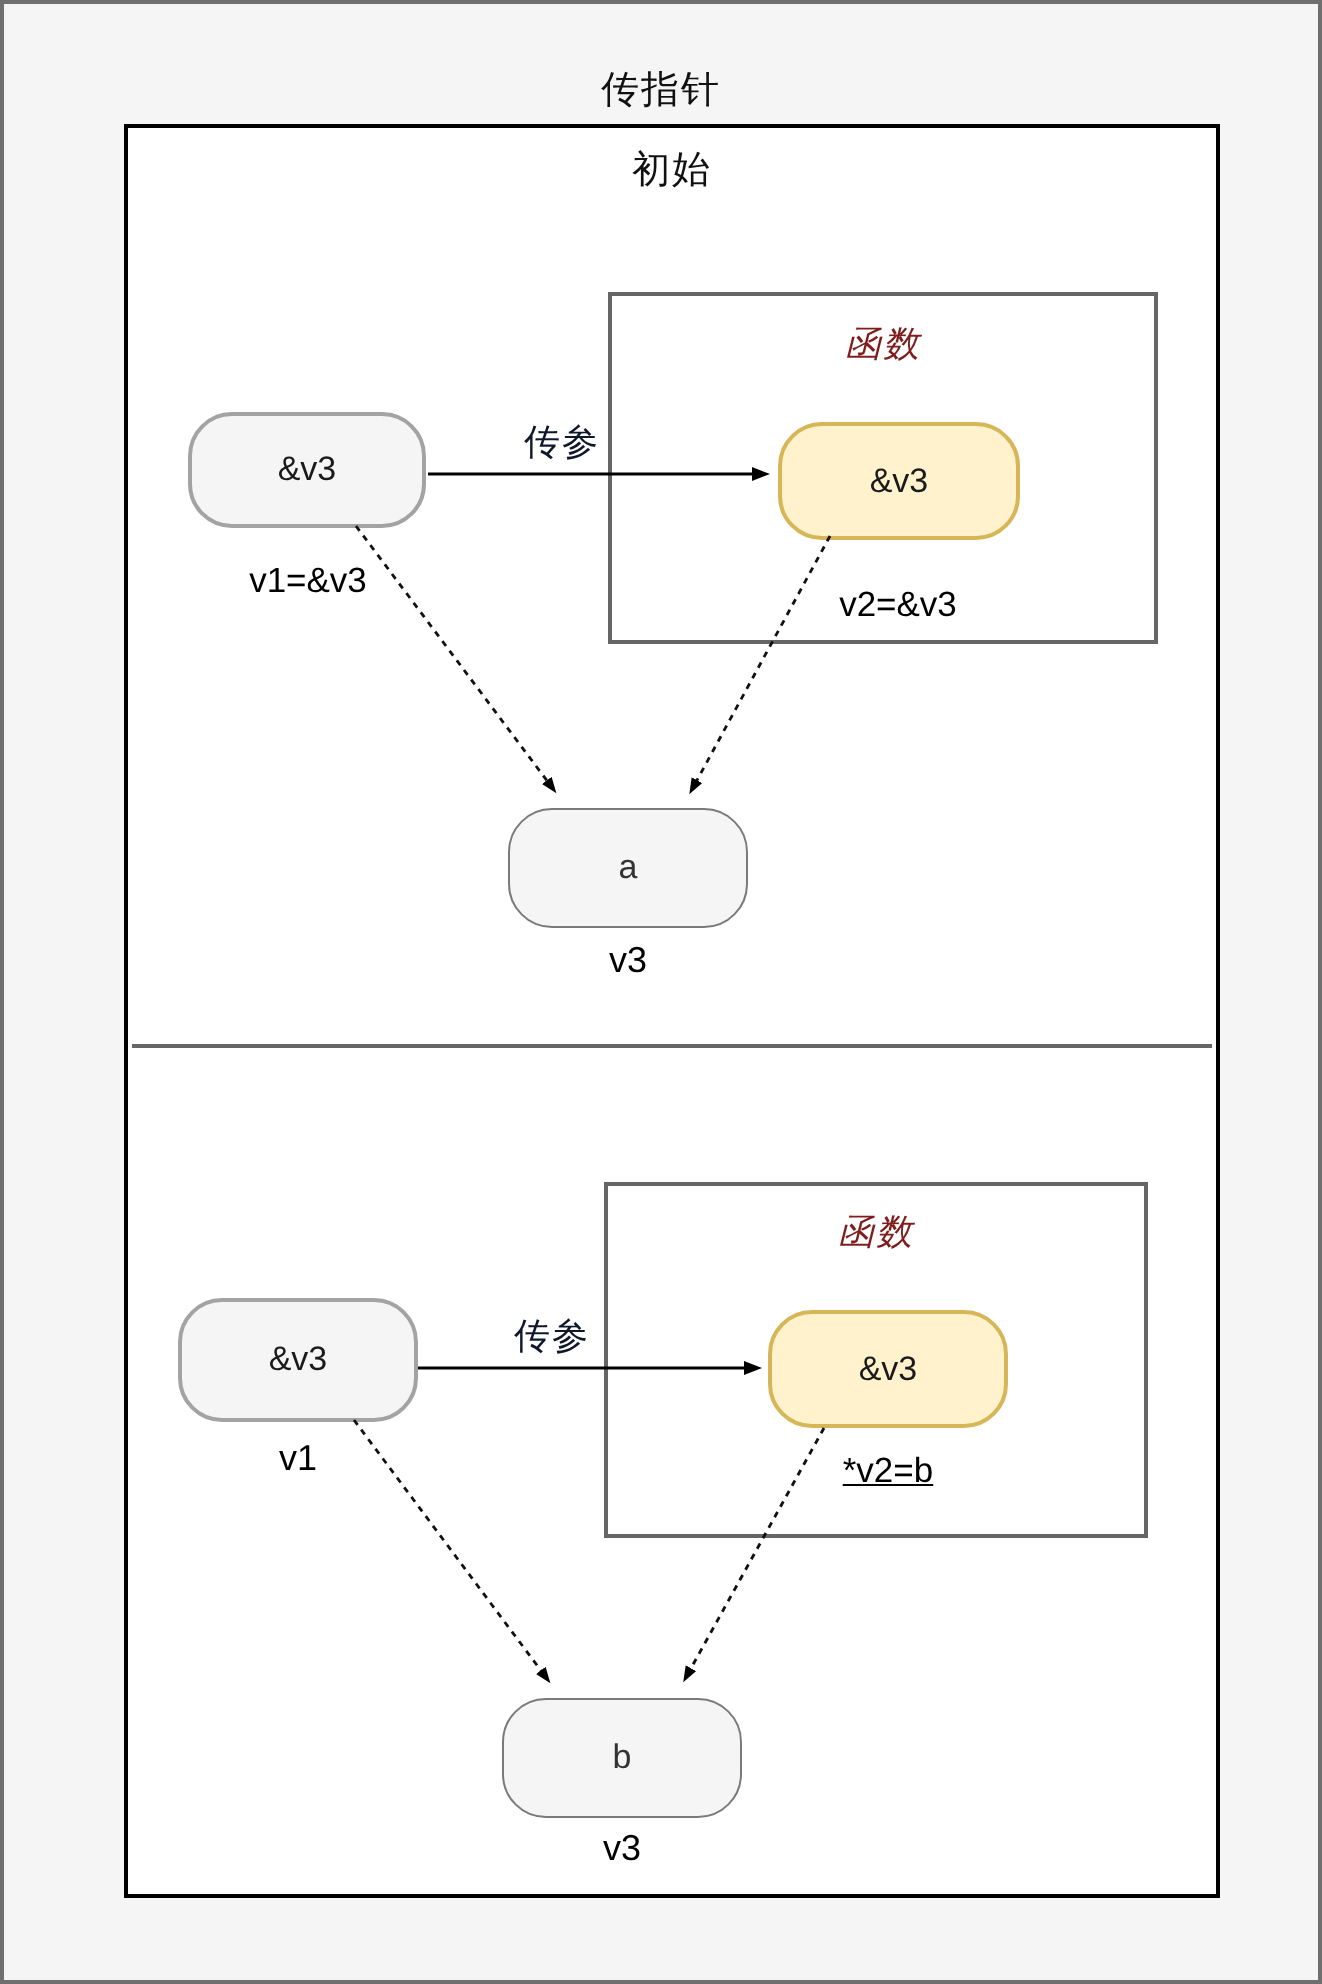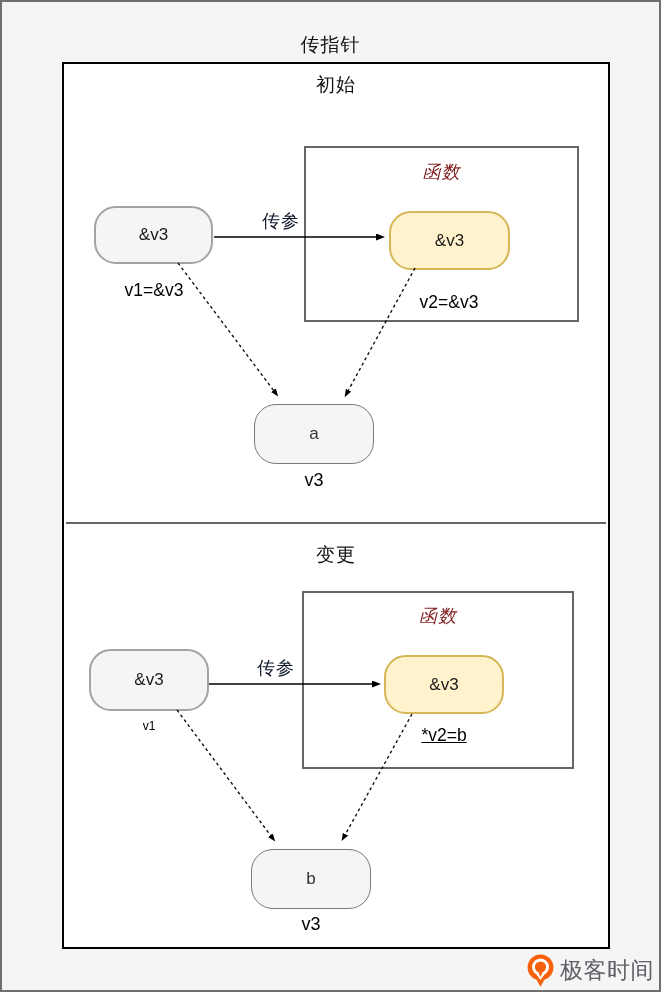--- a/index.html
+++ b/index.html
@@ -42,21 +42,21 @@
   .param2{left:320px;top:591px;width:120px;height:59px;}
   .mem-box{background:#f5f5f5;border:1px solid #7a7a7a;color:#333;}
   .mema{left:190px;top:340px;width:120px;height:60px;}
   .memb{left:187px;top:785px;width:120px;height:60px;}
   .caption{
     position:absolute;text-align:center;font-size:17.5px;color:#000;
   }
   .cap-src1{left:20px;top:216px;width:140px;}
   .cap-param1{left:315px;top:228px;width:140px;}
   .cap-a{left:190px;top:406px;width:120px;font-size:18px;}
-  .cap-src2{left:25px;top:655px;width:120px;font-size:12px;}
+  .cap-src2{left:25px;top:655px;width:120px;font-size:18px;}
   .cap-param2{left:320px;top:661px;width:120px;text-decoration:underline;}
   .cap-b{left:187px;top:850px;width:120px;font-size:18px;}
   .arrow-label{
     position:absolute;text-align:center;font-size:18px;color:#0f172a;letter-spacing:1px;
   }
   .arrow-label1{left:157px;top:145px;width:120px;}
   .arrow-label2{left:152px;top:592px;width:120px;}
   .divider{
     position:absolute;left:2px;top:458px;width:540px;height:0;
     border-top:2px solid #666;
@@ -99,21 +99,20 @@
 
     <div class="arrow-label arrow-label1">传参</div>
 
     <div class="box mem-box mema">
       <span>a</span>
     </div>
     <div class="caption cap-a">v3</div>
 
     <div class="divider"></div>
 
-    <div class="section-title sec2-title">变更</div>
 
     <div class="func-box func2"></div>
     <div class="func-title func2-title">函数</div>
 
     <div class="box src-box src2">
       <span>&amp;v3</span>
     </div>
     <div class="caption cap-src2">v1</div>
 
     <div class="box param-box param2">
@@ -144,24 +143,14 @@
 
     <line x1="176" y1="261" x2="272" y2="389" stroke="#111" stroke-width="1.4" stroke-dasharray="3,3" marker-end="url(#arrowDash)"></line>
     <line x1="413" y1="266" x2="346" y2="389" stroke="#111" stroke-width="1.4" stroke-dasharray="3,3" marker-end="url(#arrowDash)"></line>
 
     <line x1="207" y1="682" x2="371" y2="682" stroke="#000" stroke-width="1.6" marker-end="url(#arrowSolid)"></line>
 
     <line x1="175" y1="708" x2="269" y2="834" stroke="#111" stroke-width="1.4" stroke-dasharray="3,3" marker-end="url(#arrowDash)"></line>
     <line x1="410" y1="712" x2="343" y2="833" stroke="#111" stroke-width="1.4" stroke-dasharray="3,3" marker-end="url(#arrowDash)"></line>
   </svg>
 
-  <div class="logo">
-    <svg width="31" height="35" viewBox="0 0 36 40">
-      <circle cx="18" cy="16.5" r="15" fill="#f7610c"></circle>
-      <path d="M12,28 L24,28 L18,39 Z" fill="#f7610c"></path>
-      <circle cx="18" cy="16" r="8.2" fill="none" stroke="#ffffff" stroke-width="3.4"></circle>
-      <path d="M12.5,23.5 L23.5,23.5 L18,31 Z" fill="#ffffff"></path>
-      <path d="M15.5,22 L20.5,22 L18,27.5 Z" fill="#f7610c"></path>
-    </svg>
-    <span class="logo-text">极客时间</span>
-  </div>
 
 </div>
 
 </body></html>

